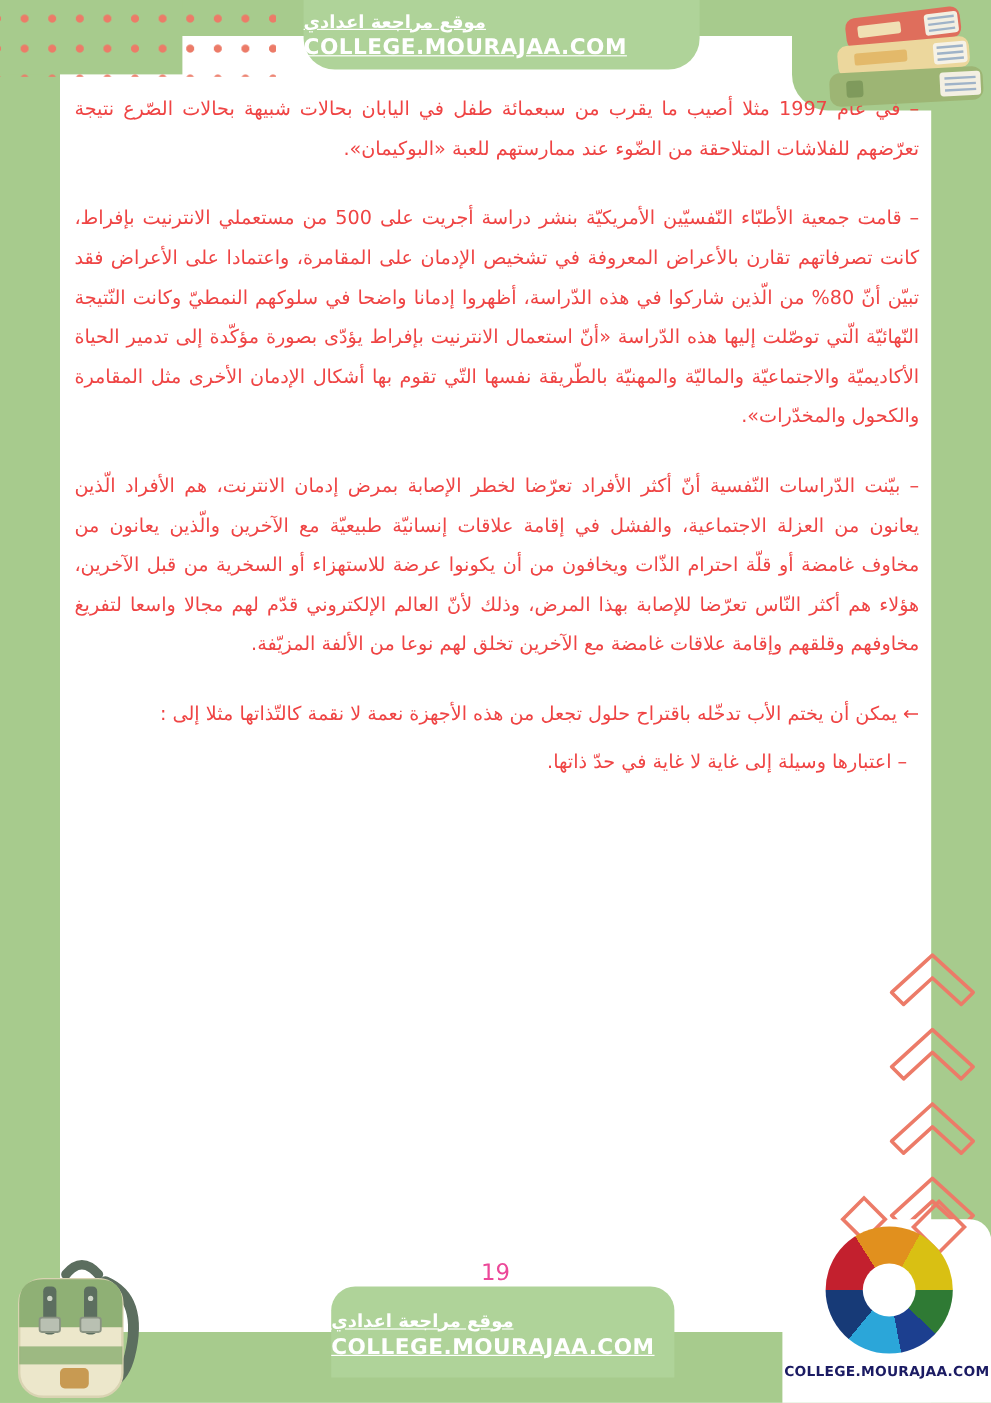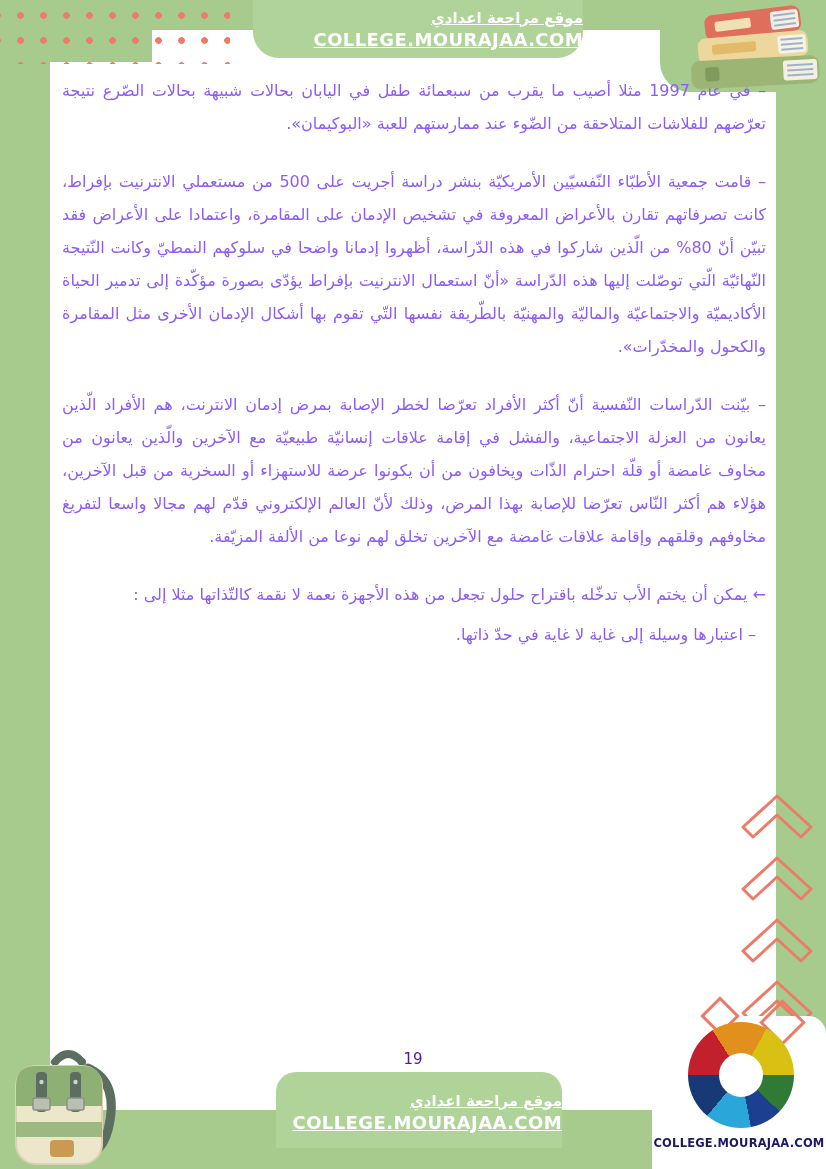--- a/index.html
+++ b/index.html
@@ -24,38 +24,38 @@
   .corner-tr{left:660px;top:0;width:166px;height:92px;border-bottom-left-radius:30px;}
   
   .dots{
     left:0;top:0;width:230px;height:64px;z-index:1;
     background-image:radial-gradient(circle, var(--accent_salmon) 3px, transparent 3.7px);
     background-size:23px 25px;background-position:9px 3px;
   }
   
   .pill{
     background:var(--pill_green);display:flex;flex-direction:column;
-    align-items:flex-end;justify-content:center;gap:1px;z-index:2;
+    align-items:flex-start;justify-content:center;gap:1px;z-index:2;
   }
   .pill-header{left:253px;top:0;width:330px;height:58px;border-radius:0 0 26px 26px;}
   .pill-footer{left:276px;top:1072px;width:286px;height:72px;border-radius:20px 20px 0 0;z-index:4;padding-top:4px;}
   .site-ar{color:#fff;font-weight:bold;font-size:15px;text-decoration:underline;line-height:20px;}
   .site-url{color:#fff;font-weight:bold;font-size:18px;letter-spacing:.4px;text-decoration:underline;line-height:22px;}
   
   .doc{
     left:62px;right:60px;top:74px;z-index:1;direction:rtl;
-    color:#8b5cf6;font-size:16px;line-height:33px;text-align:justify;
+    color:#ef4444;font-size:16px;line-height:33px;text-align:justify;
   }
   .doc p{margin:0 0 7px;}
   .doc .p-gap{margin-top:25px;}
   .doc .li{padding-right:10px;margin:0 0 4px;}
   .doc .big-gap{height:46px;}
   .doc .heading{font-weight:bold;font-size:16.5px;margin:0 0 3px;}
   
-  .pagenum{left:0;right:0;top:1050px;text-align:center;font-size:15px;color:#4c1d95;z-index:2;}
+  .pagenum{left:0;right:0;top:1050px;text-align:center;font-size:19px;color:#ec4899;z-index:2;}
   
   .chev{width:88px;height:58px;z-index:2;}
   
   .logo-card{left:652px;top:1016px;width:174px;height:153px;background:#fff;border-radius:24px 18px 0 0;z-index:4;}
   .diamond{border:3px solid var(--accent_salmon);background:transparent;transform:rotate(45deg);z-index:5;}
   .d1{left:706px;top:1002px;width:22px;height:22px;}
   .d2{left:766px;top:1006px;width:27px;height:27px;}
   .ring{
     left:688px;top:1022px;width:106px;height:106px;border-radius:50%;z-index:6;
     background:conic-gradient(from -90deg,

